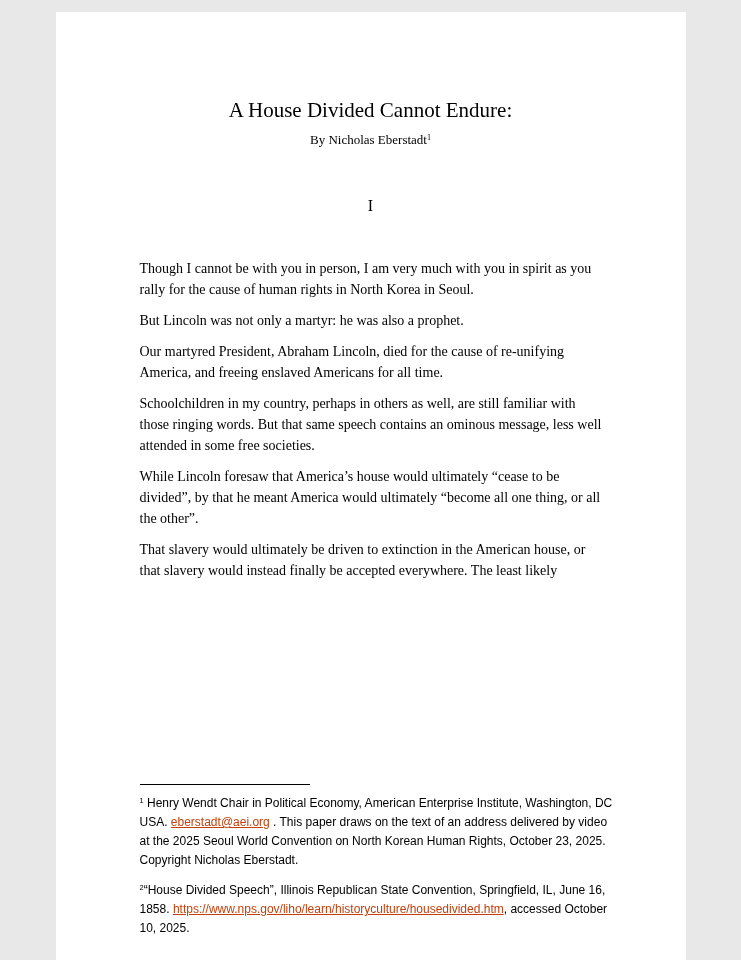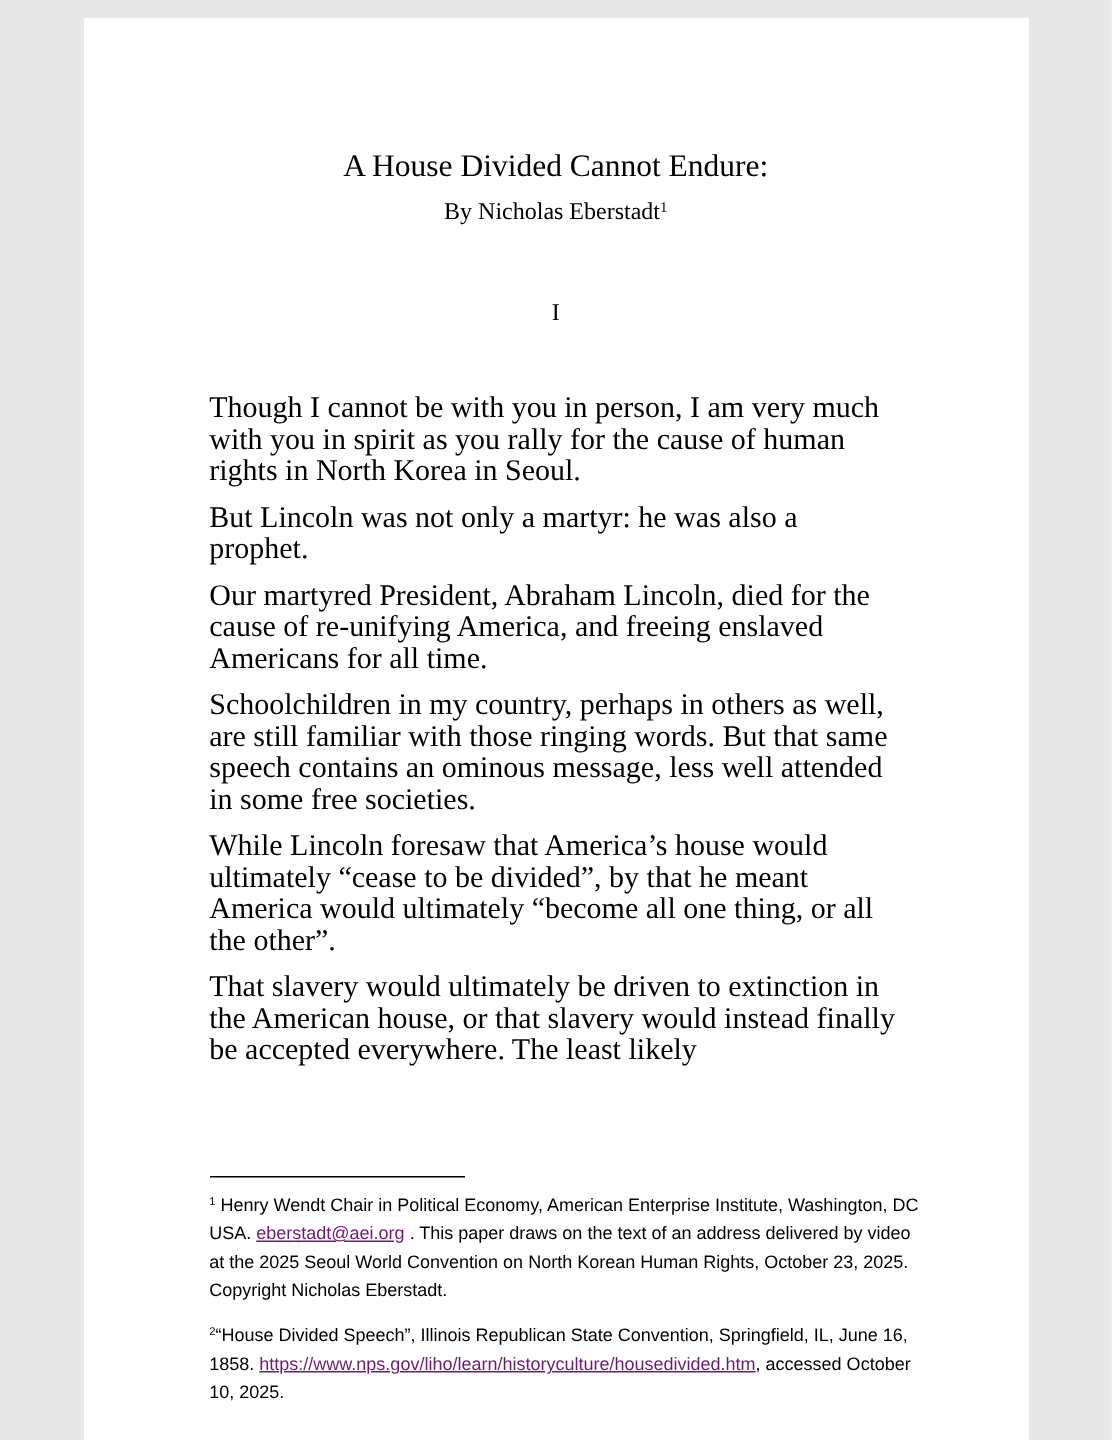--- a/index.html
+++ b/index.html
@@ -25,34 +25,34 @@
     font-size: 21px;
     font-weight: normal;
     line-height: 1.2;
     margin: 0;
   }
   .doc-title-line2 {
     margin-top: 17px;
   }
   .byline {
     text-align: center;
-    font-size: 16px;
+    font-size: 13px;
     line-height: 1.2;
     margin: 9px 0 0 0;
   }
   .section-heading {
     text-align: center;
     font-size: 16px;
     font-weight: normal;
     line-height: 1.2;
     margin: 48px 0 0 0;
   }
   .body-paragraphs {
     margin-top: 43px;
-    font-size: 20px;
+    font-size: 14px;
     line-height: 21px;
   }
   .para {
     margin: 0 0 10px 0;
   }
   sup {
     font-size: 0.62em;
     line-height: 0;
     vertical-align: baseline;
     position: relative;
@@ -71,21 +71,21 @@
   .footnote-separator {
     width: 170px;
     border: none;
     border-top: 1.6px solid #000000;
     margin: 0 0 9px 0;
   }
   .footnote {
     margin: 0 0 11px 0;
   }
   .fn-link {
-    color: #701a75;
+    color: #c2410c;
     text-decoration: underline;
   }
 </style>
 </head>
 <body>
 
 <div class="page">
   <div class="content">
 
     <h1 class="doc-title">

